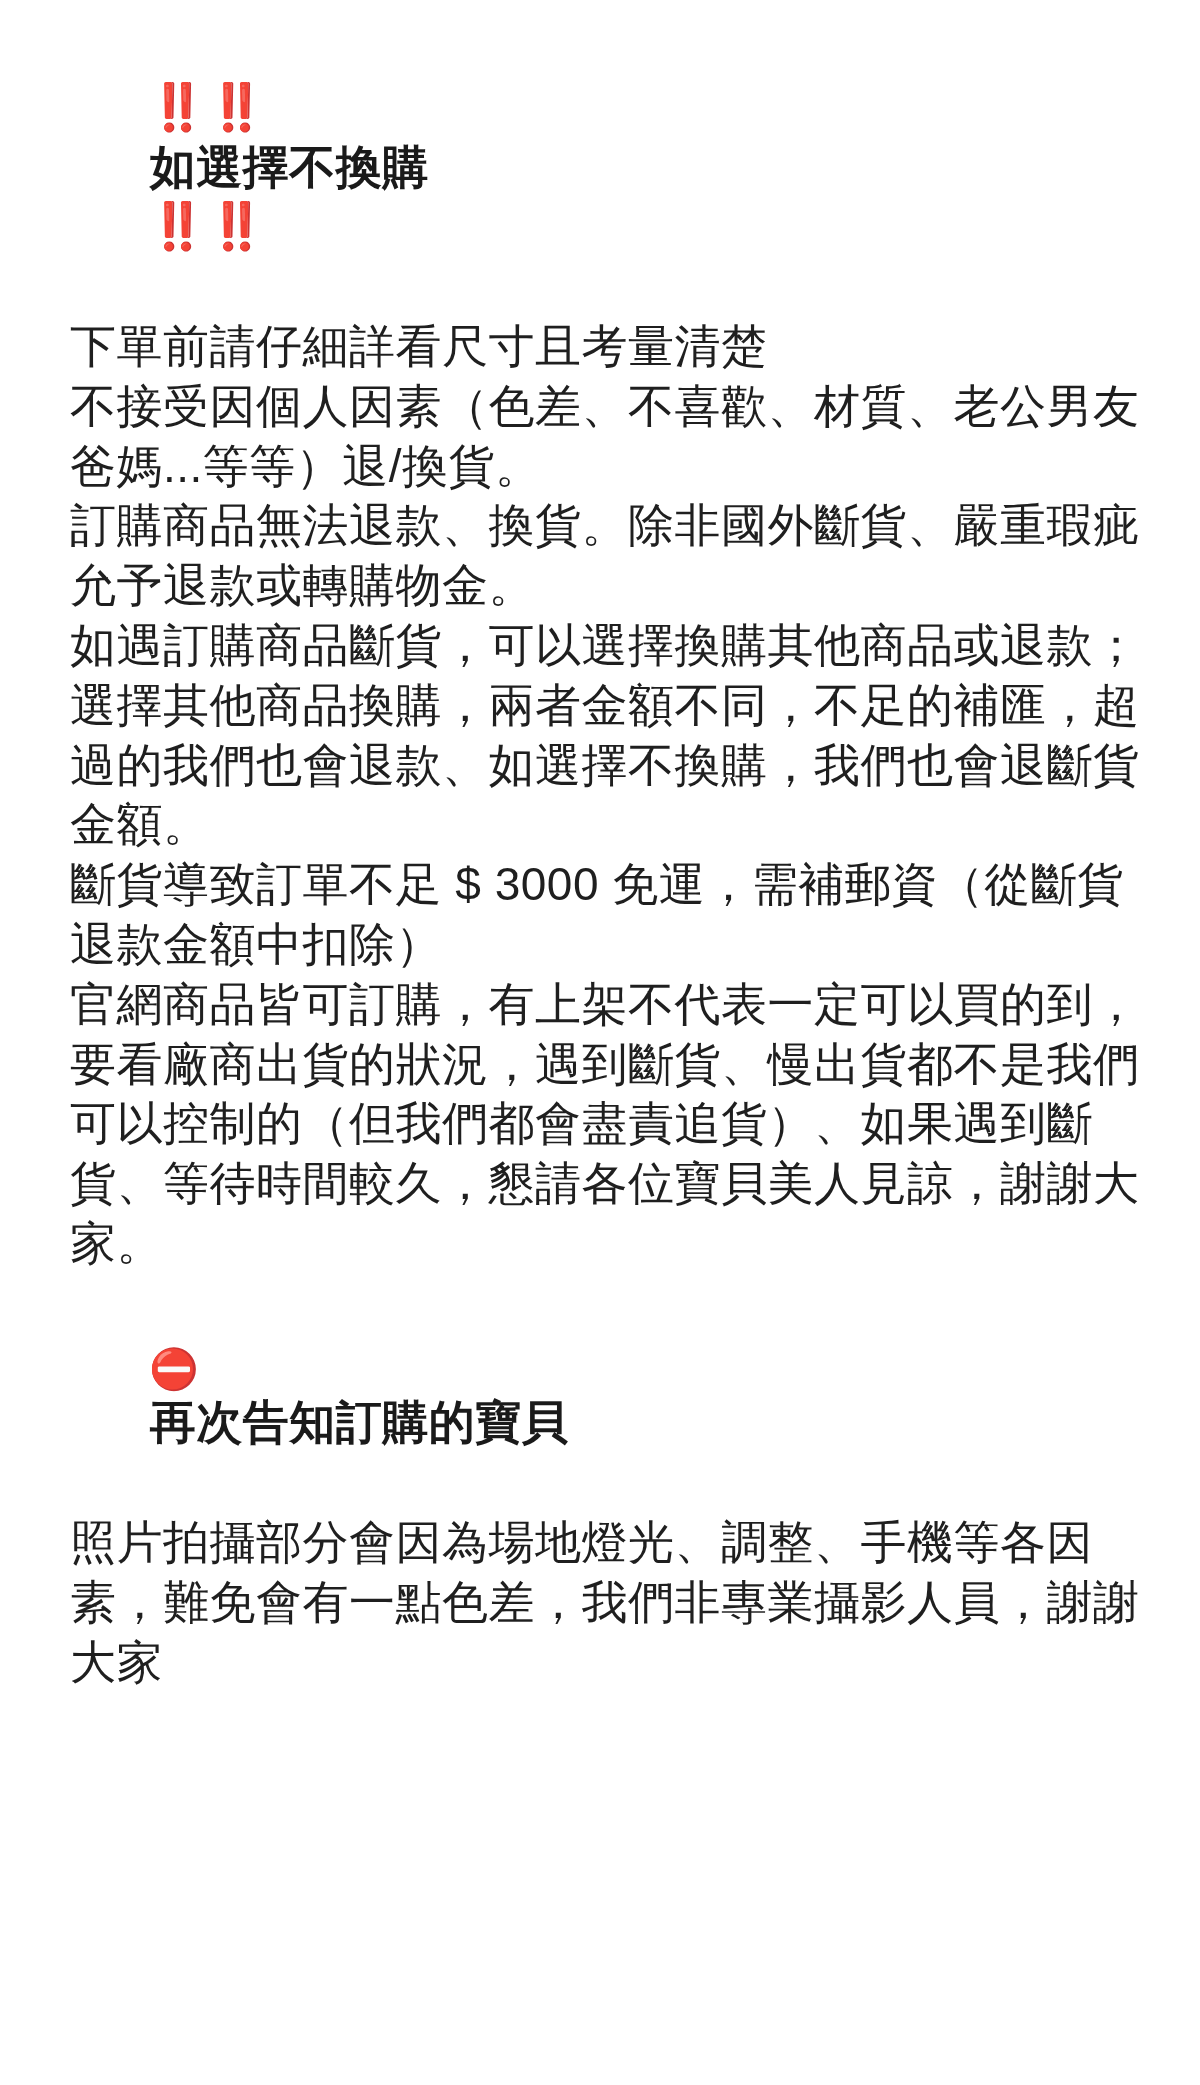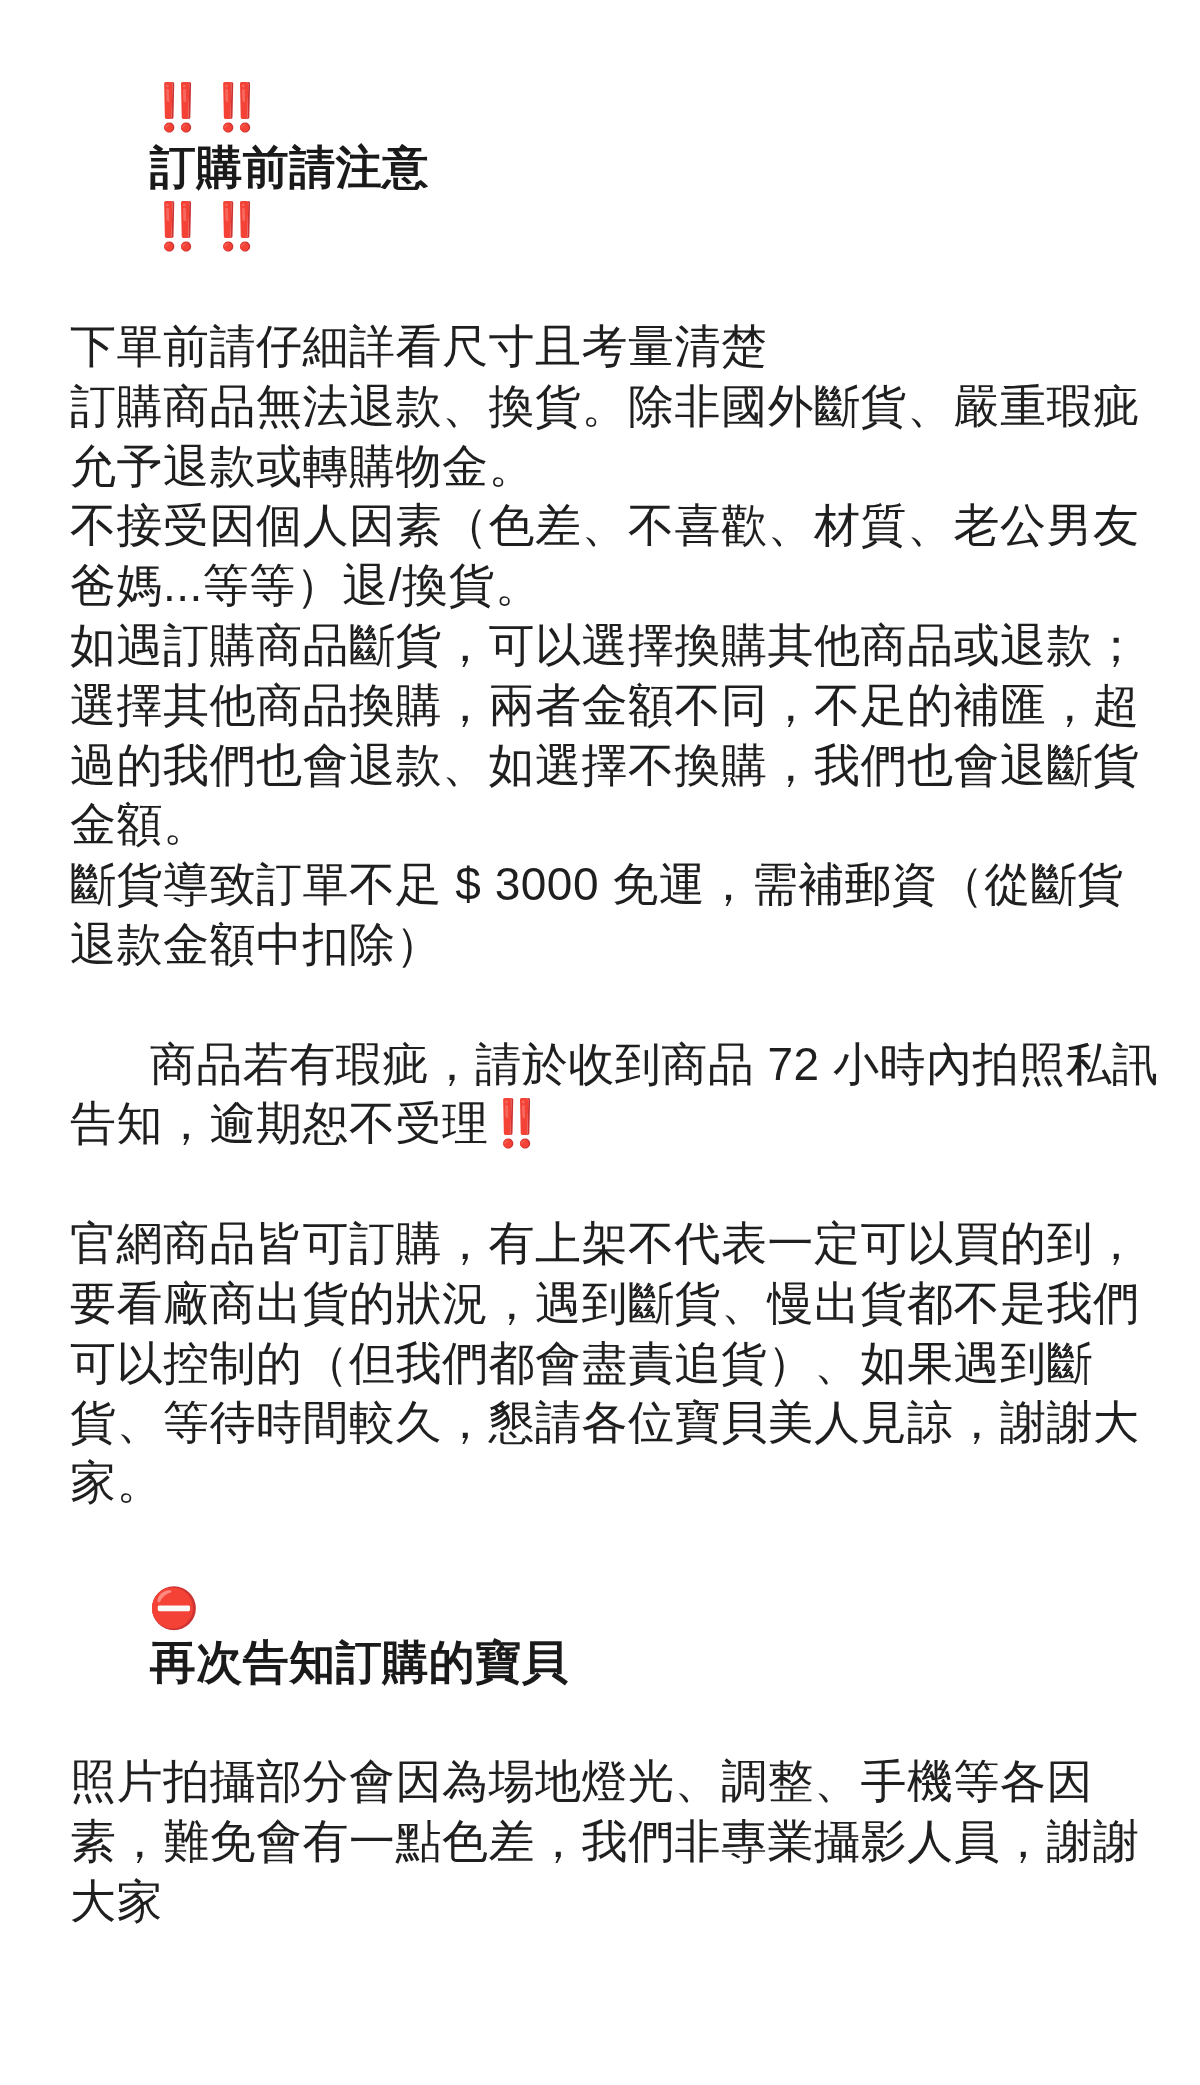--- a/index.html
+++ b/index.html
@@ -56,33 +56,30 @@
   }
 </style>
 </head>
 <body>
 
 <div class="page">
   <div class="notice-block">
 
     <div class="line heading">
       <span class="warn">‼️‼️</span>
-      <span>訂購前請注意</span>
+      <span>如選擇不換購</span>
       <span class="warn">‼️‼️</span>
     </div>
 
     <div class="line">下單前請仔細詳看尺寸且考量清楚</div>
+    <div class="line">不接受因個人因素（色差、不喜歡、材質、老公男友爸媽...等等）退/換貨。</div>
     <div class="line">訂購商品無法退款、換貨。除非國外斷貨、嚴重瑕疵允予退款或轉購物金。</div>
-    <div class="line">不接受因個人因素（色差、不喜歡、材質、老公男友爸媽...等等）退/換貨。</div>
     <div class="line">如遇訂購商品斷貨，可以選擇換購其他商品或退款；選擇其他商品換購，兩者金額不同，不足的補匯，超過的我們也會退款、如選擇不換購，我們也會退斷貨金額。</div>
     <div class="line">斷貨導致訂單不足 $ 3000 免運，需補郵資（從斷貨退款金額中扣除）</div>
 
-    <div class="line">
-      <span>商品若有瑕疵，請於收到商品 72 小時內拍照私訊告知，逾期恕不受理</span><span class="warn-sm">‼️</span>
-    </div>
 
     <div class="line">官網商品皆可訂購，有上架不代表一定可以買的到，要看廠商出貨的狀況，遇到斷貨、慢出貨都不是我們可以控制的（但我們都會盡責追貨）、如果遇到斷貨、等待時間較久，懇請各位寶貝美人見諒，謝謝大家。</div>
 
     <div class="line heading">
       <span class="emoji-stop">⛔</span>
       <span>再次告知訂購的寶貝</span>
     </div>
     <div class="line">照片拍攝部分會因為場地燈光、調整、手機等各因素，難免會有一點色差，我們非專業攝影人員，謝謝大家</div>
 
     <div class="line">

